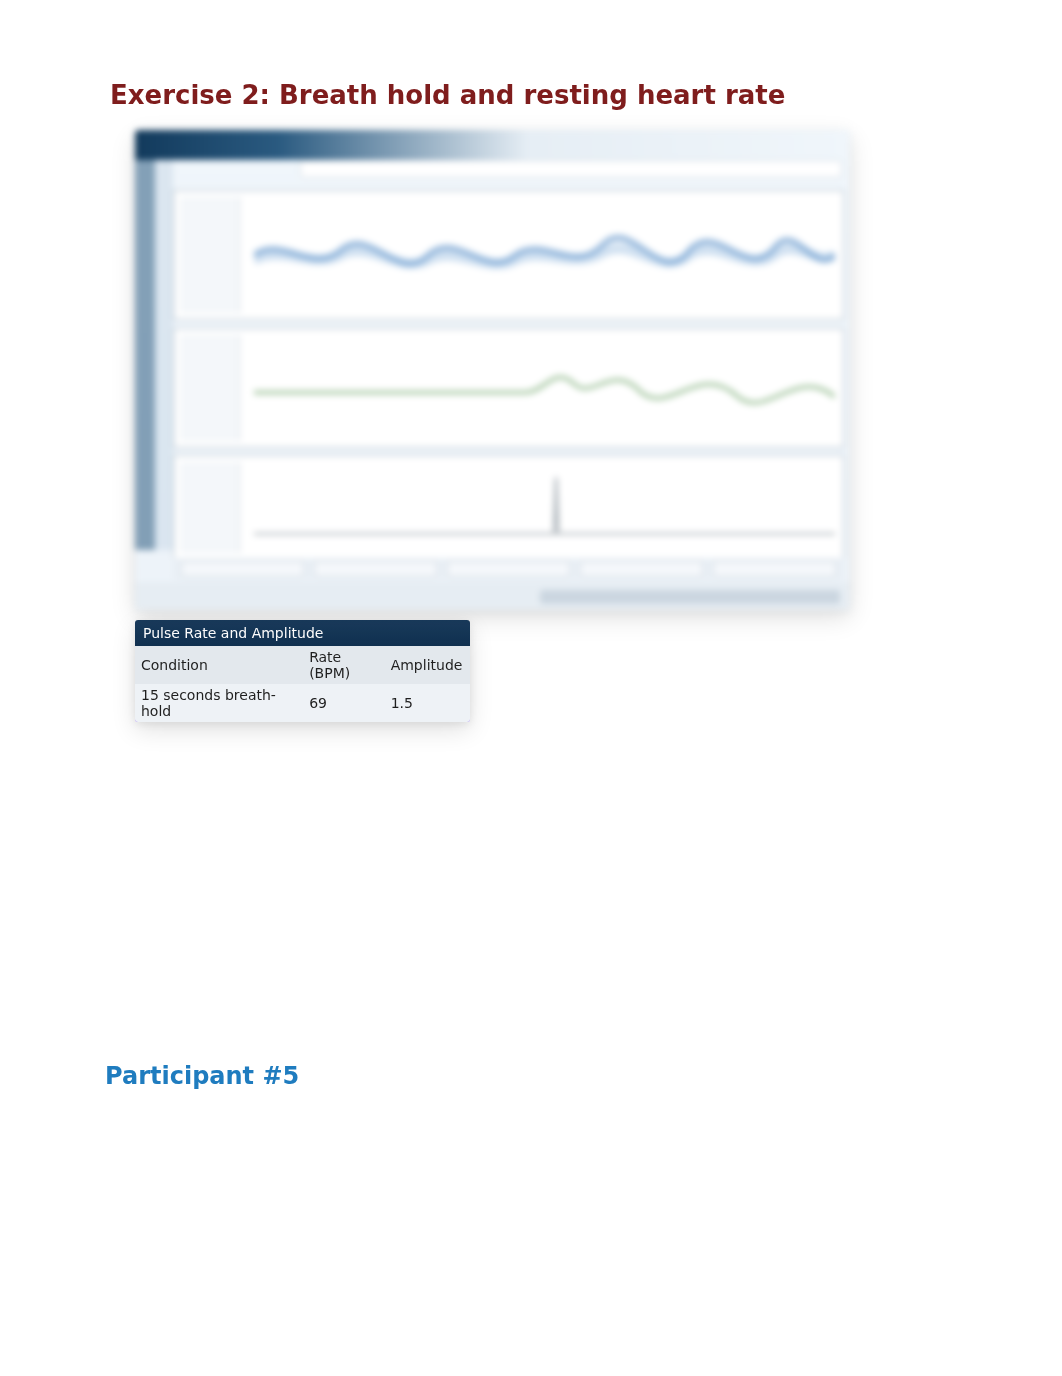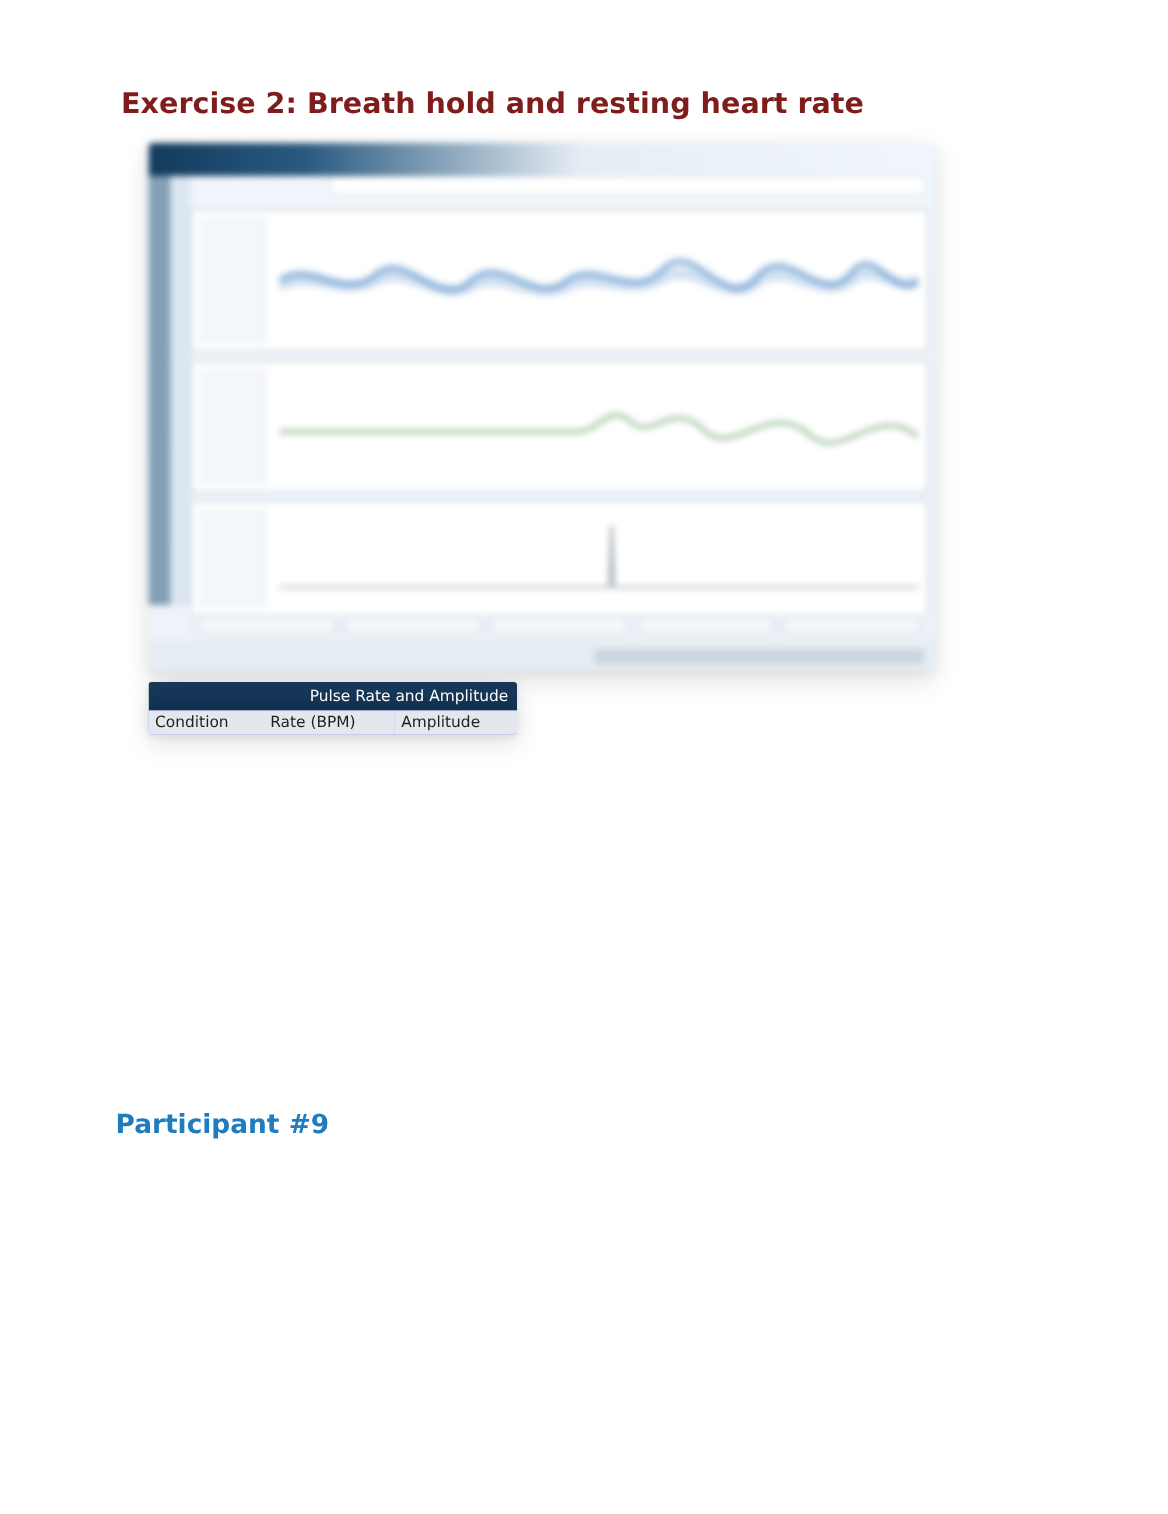--- a/index.html
+++ b/index.html
@@ -113,21 +113,20 @@
       width: 335px;
       box-shadow: 0 8px 24px rgba(0,0,0,0.12), 0 2px 8px rgba(0,0,0,0.08);
       border-radius: 3px;
       overflow: hidden;
     }
     .table-title {
       background: linear-gradient(180deg, #1a3c5e 0%, #10304f 100%);
       color: #ffffff;
       font-size: 14px;
       padding: 5px 8px;
-      text-align: right;
     }
     table.data-table {
       width: 100%;
       border-collapse: collapse;
       font-size: 14px;
       background: #8b5cf6;
     }
     table.data-table th,
     table.data-table td {
       text-align: left;
@@ -211,17 +210,22 @@
   <div class="table-title">Pulse Rate and Amplitude</div>
   <table class="data-table">
     <thead>
       <tr>
         <th class="cond">Condition</th>
         <th class="rate">Rate (BPM)</th>
         <th class="amp">Amplitude</th>
       </tr>
     </thead>
     <tbody>
+      <tr>
+        <td class="cond">15 seconds breath-hold</td>
+        <td class="rate">69</td>
+        <td class="amp">1.5</td>
+      </tr>
     </tbody>
   </table>
 </div>
 
-<h2 class="heading-2">Participant #9</h2>
+<h2 class="heading-2">Participant #5</h2>
 
 </body></html>

